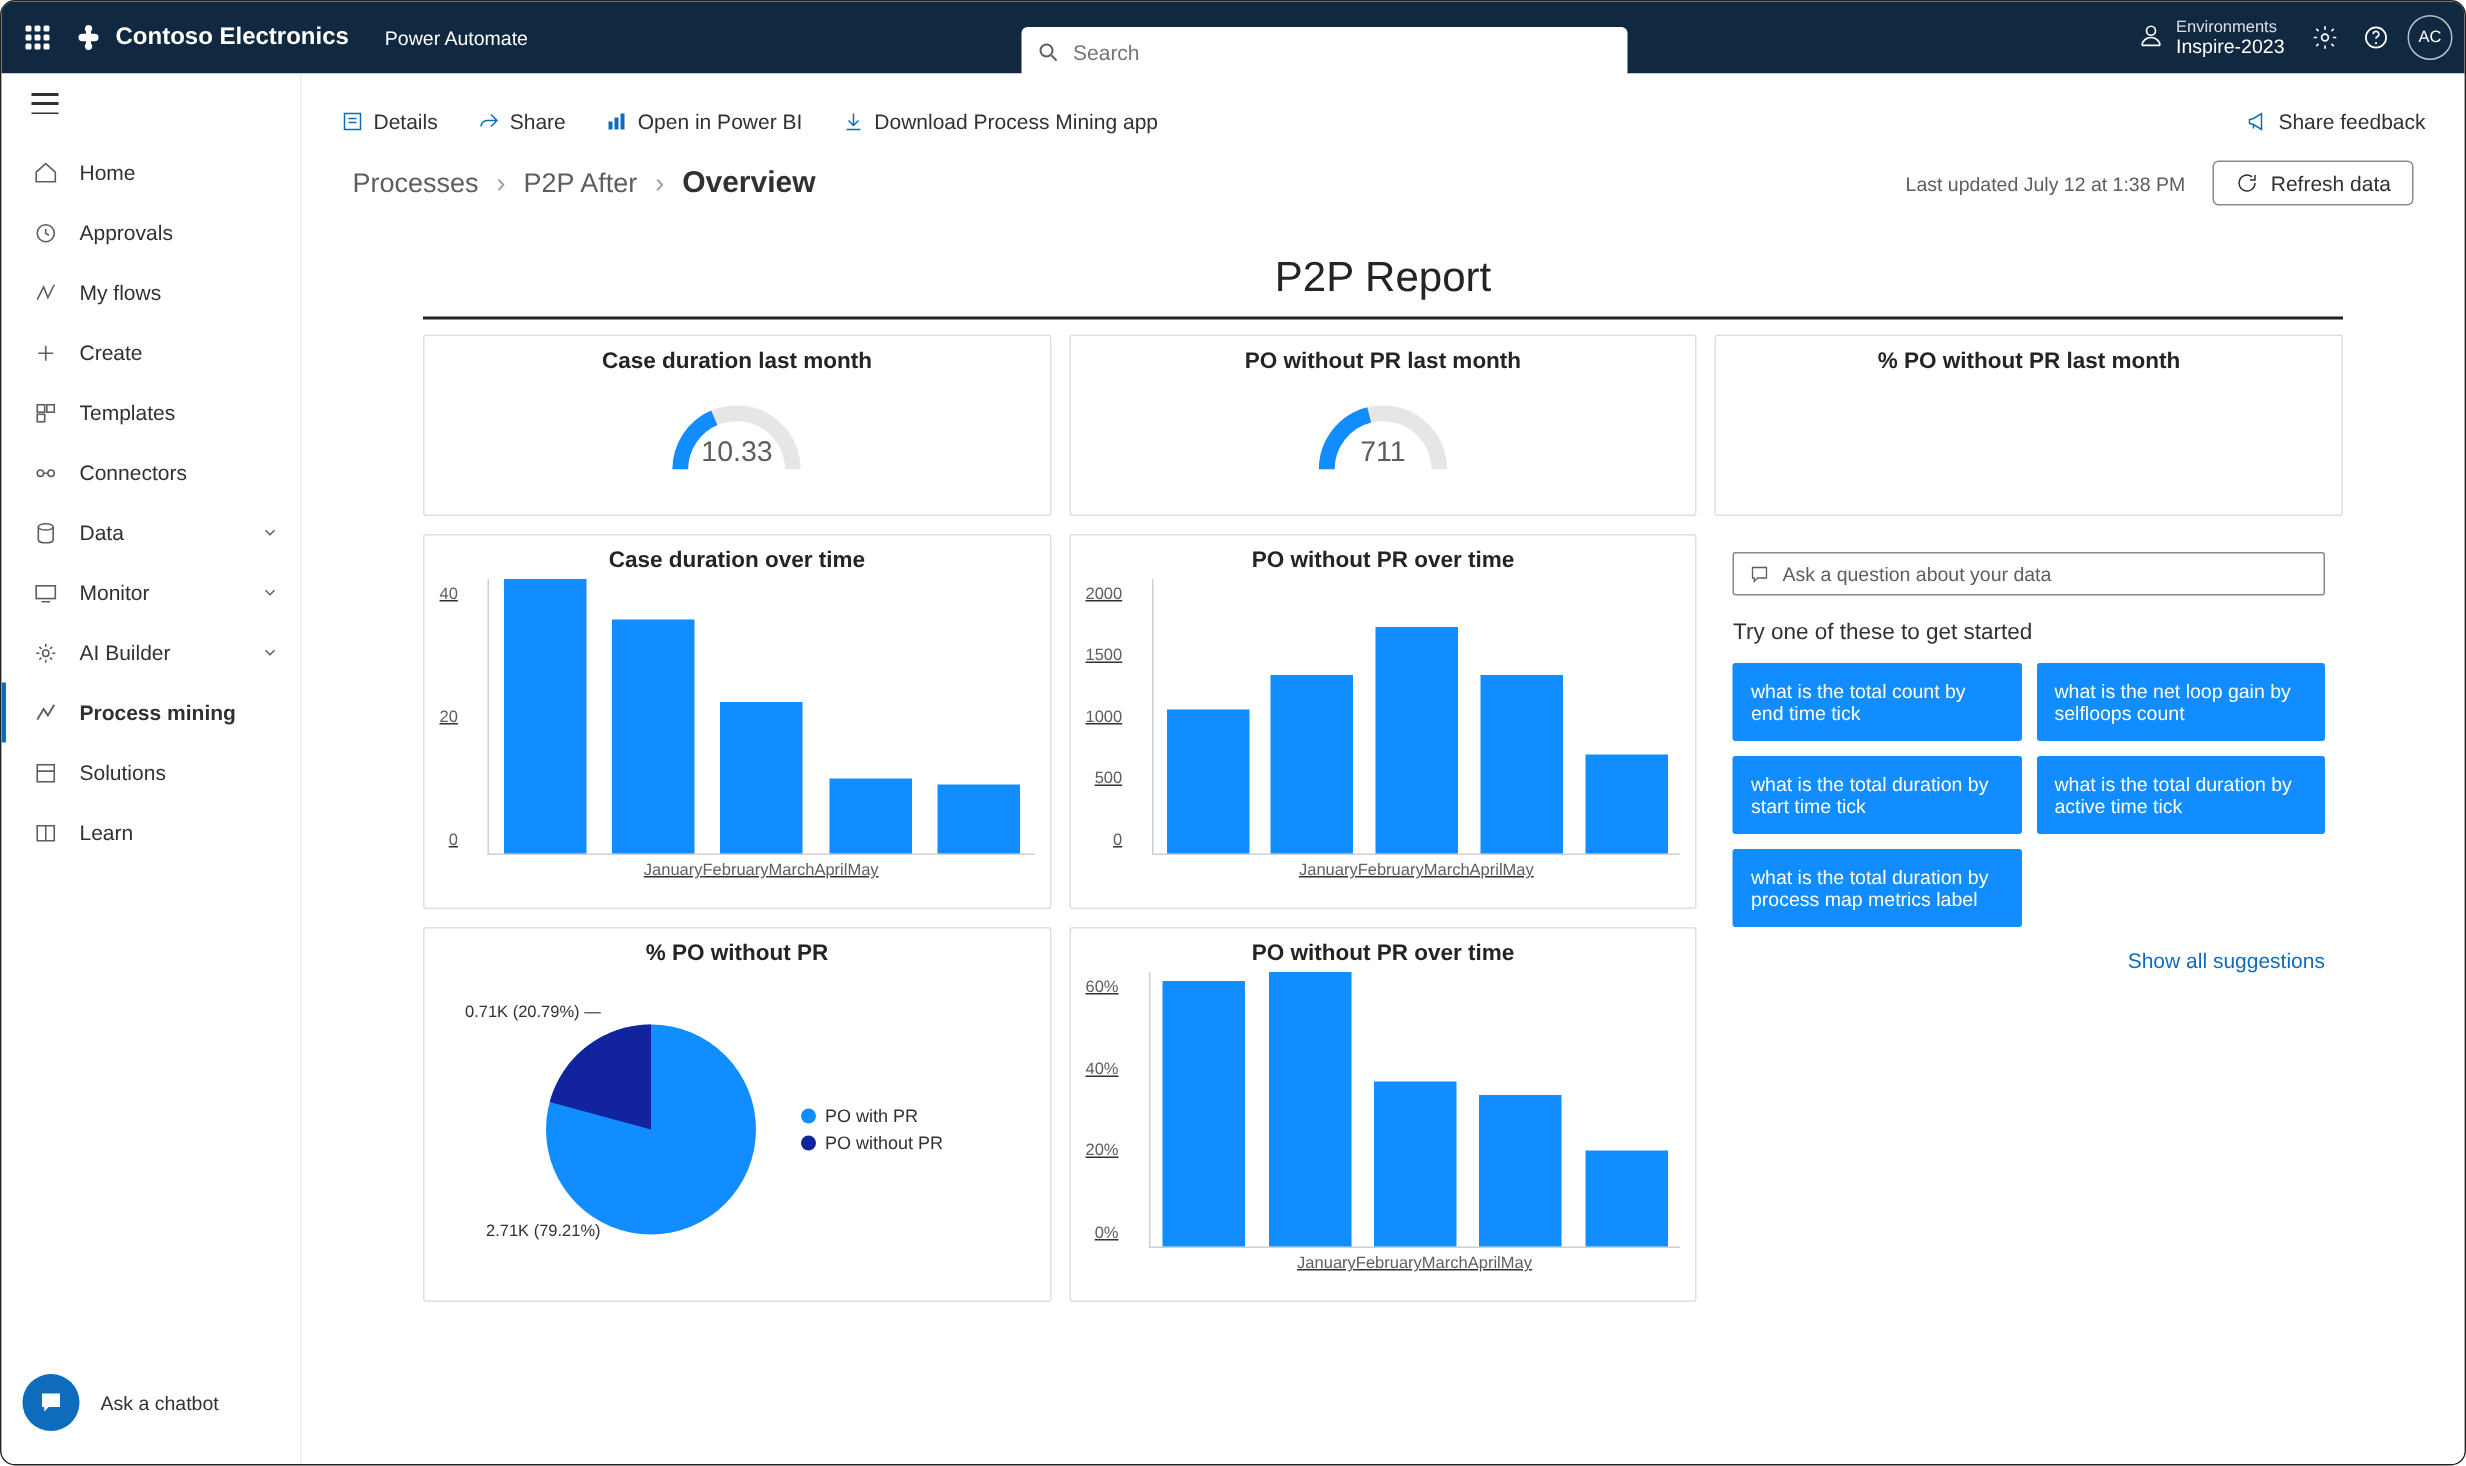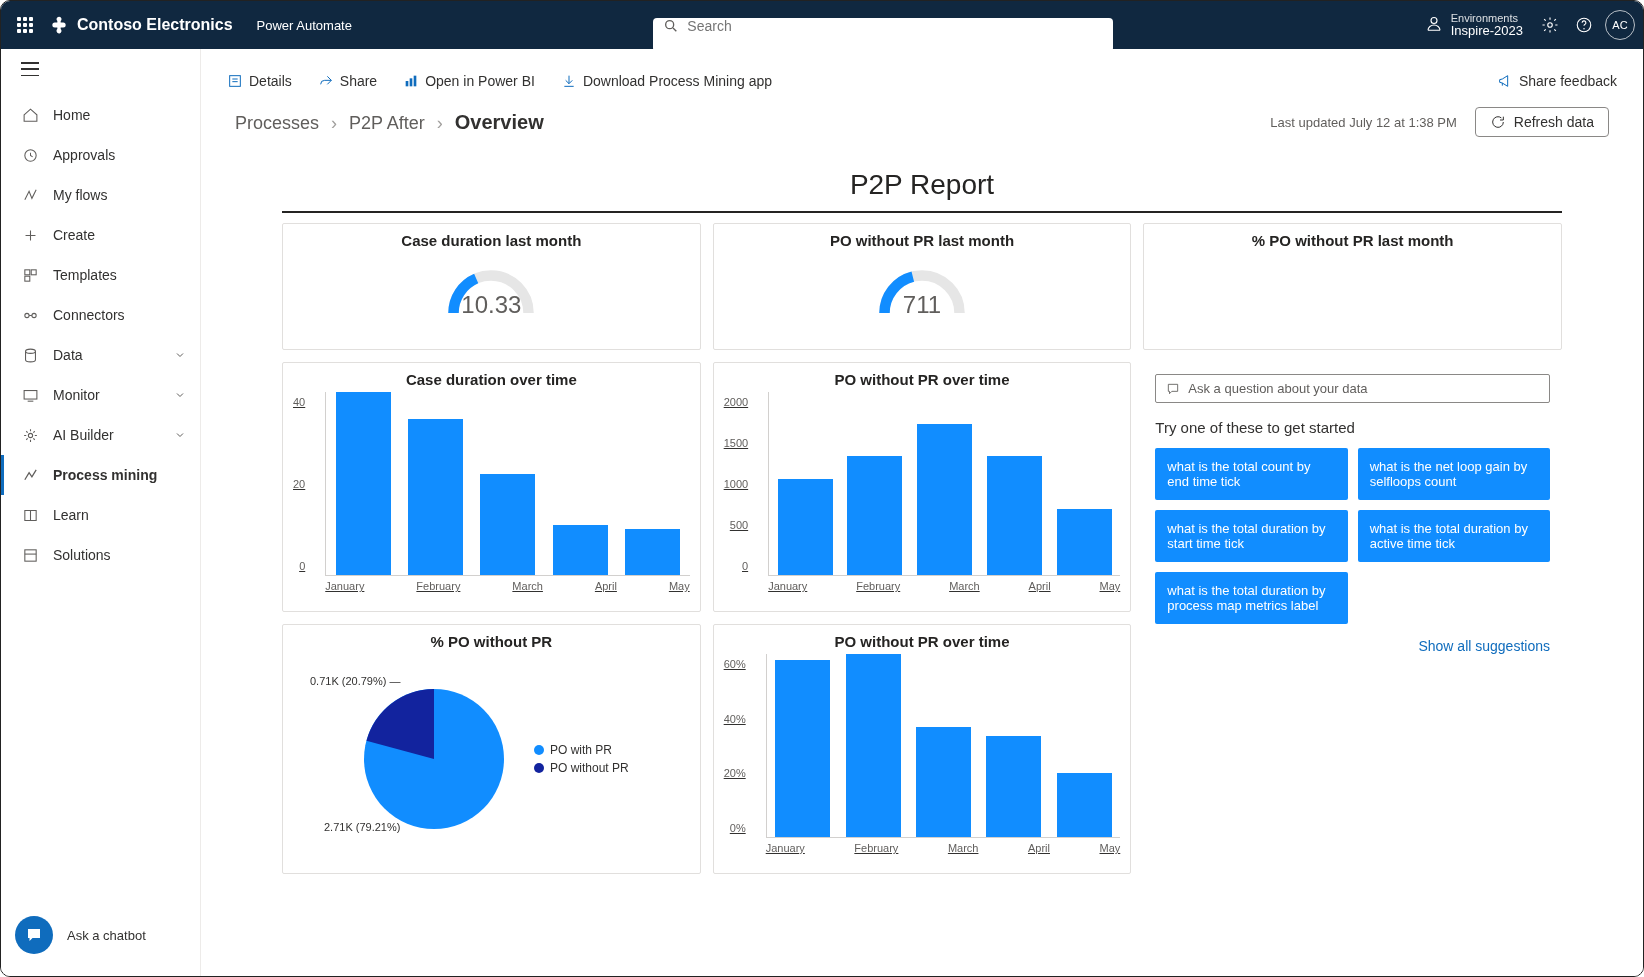--- a/index.html
+++ b/index.html
@@ -8,21 +8,21 @@
   
   
   .top-bar { height: 48px; background:#102840; color:#fff; display:flex; align-items:center; padding:0 8px; }
   .waffle { width:32px; height:32px; display:flex; align-items:center; justify-content:center; cursor:pointer;}
   .waffle-dots { display:grid; grid-template-columns:repeat(3,4px); grid-template-rows:repeat(3,4px); gap:2px;}
   .waffle-dots span { width:4px; height:4px; background:#fff; border-radius:1px;}
   .brand { display:flex; align-items:center; gap:8px; margin-left:8px; font-weight:600; font-size:16px;}
   .brand svg { fill:#fff;}
   .product { margin-left:24px; font-size:13px; font-weight:500;}
   .search-wrap { flex:1; display:flex; justify-content:center;}
-  .search-box { width:460px; height:34px; background:#fff; border-radius:4px; display:flex; align-items:flex-start; padding:0 10px; gap:8px;margin-top:20px;}
+  .search-box { width:404px; height:34px; background:#fff; border-radius:4px; display:flex; align-items:center; padding:0 10px; gap:8px;margin-top:20px;}
   .search-box input { border:none; outline:none; font-size:14px; flex:1; background:transparent;}
   .env-block { display:flex; align-items:center; gap:8px; margin:0 10px; cursor:pointer;}
   .env-text { line-height:1.1;}
   .env-label { font-size:11px; opacity:.85;}
   .env-name { font-size:13px; font-weight:500;}
   .icon-btn { width:34px; height:34px; display:flex; align-items:center; justify-content:center; cursor:pointer; color:#fff;}
   .avatar { width:30px; height:30px; border:1px solid rgba(255,255,255,.7); border-radius:50%; display:flex; align-items:center; justify-content:center; font-size:11px; margin-left:4px;}
   
   
   .shell { display:flex; height: calc(100% - 48px);}
@@ -55,31 +55,31 @@
   .refresh-btn { border:1px solid #8a8886; padding:6px 14px; border-radius:4px; display:flex; align-items:center; gap:8px; font-size:14px; cursor:pointer; background:#fff;}
   
   .canvas { flex:1; padding:10px 34px 20px; overflow:auto;}
   .report { width:1280px; margin:0 auto;}
   .report-title { text-align:center; font-size:28px; font-weight:400; padding:12px 0 10px; color:#252423;}
   .report-hr { border:none; border-top:2px solid #252423; margin:0 0 10px;}
   .kpi-row { display:grid; grid-template-columns: 1fr 1fr 1fr; gap:12px;}
   .tile { background:#fff; border:1px solid #e1dfdd; border-radius:2px; padding:8px 10px;}
   .tile-title { text-align:center; font-size:15px; font-weight:600; color:#252423; margin-bottom:4px;}
   .kpi-gauge { display:flex; flex-direction:column; align-items:center;}
-  .gauge-val { font-size:24px; color:#605e5c; position:relative; top:-22px;}
+  .gauge-val { font-size:19px; color:#605e5c; position:relative; top:-22px;}
   
   .grid-row { display:grid; grid-template-columns: 1fr 1fr 1fr; gap:12px; margin-top:12px; align-items:start;}
   .tile-tall { height:250px;}
   
   .bar-chart { display:flex; gap:20px; height:200px;text-decoration:underline;}
   .y-axis { display:flex; flex-direction:column; justify-content:space-between; align-items:flex-end; font-size:11px; color:#605e5c; padding:4px 0 20px;}
   .bars-area { flex:1; display:flex; flex-direction:column;}
   .bars-plot { flex:1; display:flex; align-items:flex-end; gap:6px; justify-content:space-around; border-bottom:1px solid #d2d0ce; border-left:1px solid #d2d0ce; padding:0 4px;}
   .bar { background:#118dff; width:55px;}
-  .x-labels { display:flex; justify-content:space-between; font-size:11px; color:#605e5c; padding-top:4px;}
+  .x-labels { display:flex; justify-content:center; font-size:11px; color:#605e5c; padding-top:4px;}
   
   .qna-tile { padding:12px;}
   .qna-input { width:100%; border:1px solid #8a8886; padding:6px 10px; border-radius:2px; display:flex; gap:8px; align-items:center; font-size:13px; color:#605e5c;}
   .qna-prompt { margin-top:16px; font-size:15px; color:#323130;}
   .sugg-grid { display:grid; grid-template-columns:1fr 1fr; gap:10px; margin-top:12px;}
   .sugg { background:#118dff; color:#fff; padding:10px 12px; font-size:13px; border-radius:2px; cursor:pointer; min-height:52px; display:flex; align-items:center;}
   .show-all { text-align:right; color:#0f6cbd; font-size:14px; margin-top:14px; cursor:pointer;}
   
   .pie-wrap { display:flex; align-items:center; justify-content:center; gap:20px; height:210px; position:relative;}
   .pie-labels { position:absolute; font-size:11px; color:#323130;}
@@ -258,33 +258,33 @@
           <span class="nav-icon">
             <svg width="17" height="17" viewBox="0 0 24 24">
               <path d="M4 18 10 8l4 6 6-10" fill="none" stroke="currentColor" stroke-width="1.8"></path>
             </svg>
           </span>
           <span>Process mining</span>
         </div>
         <div class="nav-item">
           <span class="nav-icon">
             <svg width="17" height="17" viewBox="0 0 24 24">
-              <path d="M4 5h8v14H4zM12 5h8v14h-8z" fill="none" stroke="currentColor" stroke-width="1.5"></path>
-            </svg>
-          </span>
-          <span>Learn</span>
-        </div>
-        <div class="nav-item">
-          <span class="nav-icon">
-            <svg width="17" height="17" viewBox="0 0 24 24">
               <rect x="4" y="4" width="16" height="16" fill="none" stroke="currentColor" stroke-width="1.5"></rect>
               <line x1="4" y1="10" x2="20" y2="10" stroke="currentColor" stroke-width="1.5"></line>
             </svg>
           </span>
           <span>Solutions</span>
+        </div>
+        <div class="nav-item">
+          <span class="nav-icon">
+            <svg width="17" height="17" viewBox="0 0 24 24">
+              <path d="M4 5h8v14H4zM12 5h8v14h-8z" fill="none" stroke="currentColor" stroke-width="1.5"></path>
+            </svg>
+          </span>
+          <span>Learn</span>
         </div>
       </div>
     <div class="sidebar-footer">
       <div class="chatbot-fab">
         <svg width="18" height="18" viewBox="0 0 24 24">
             <path fill="#fff" d="M4 4h16v12H10l-4 4v-4H4z"></path>
           </svg>
       </div>
       <span>Ask a chatbot</span>
     </div>

